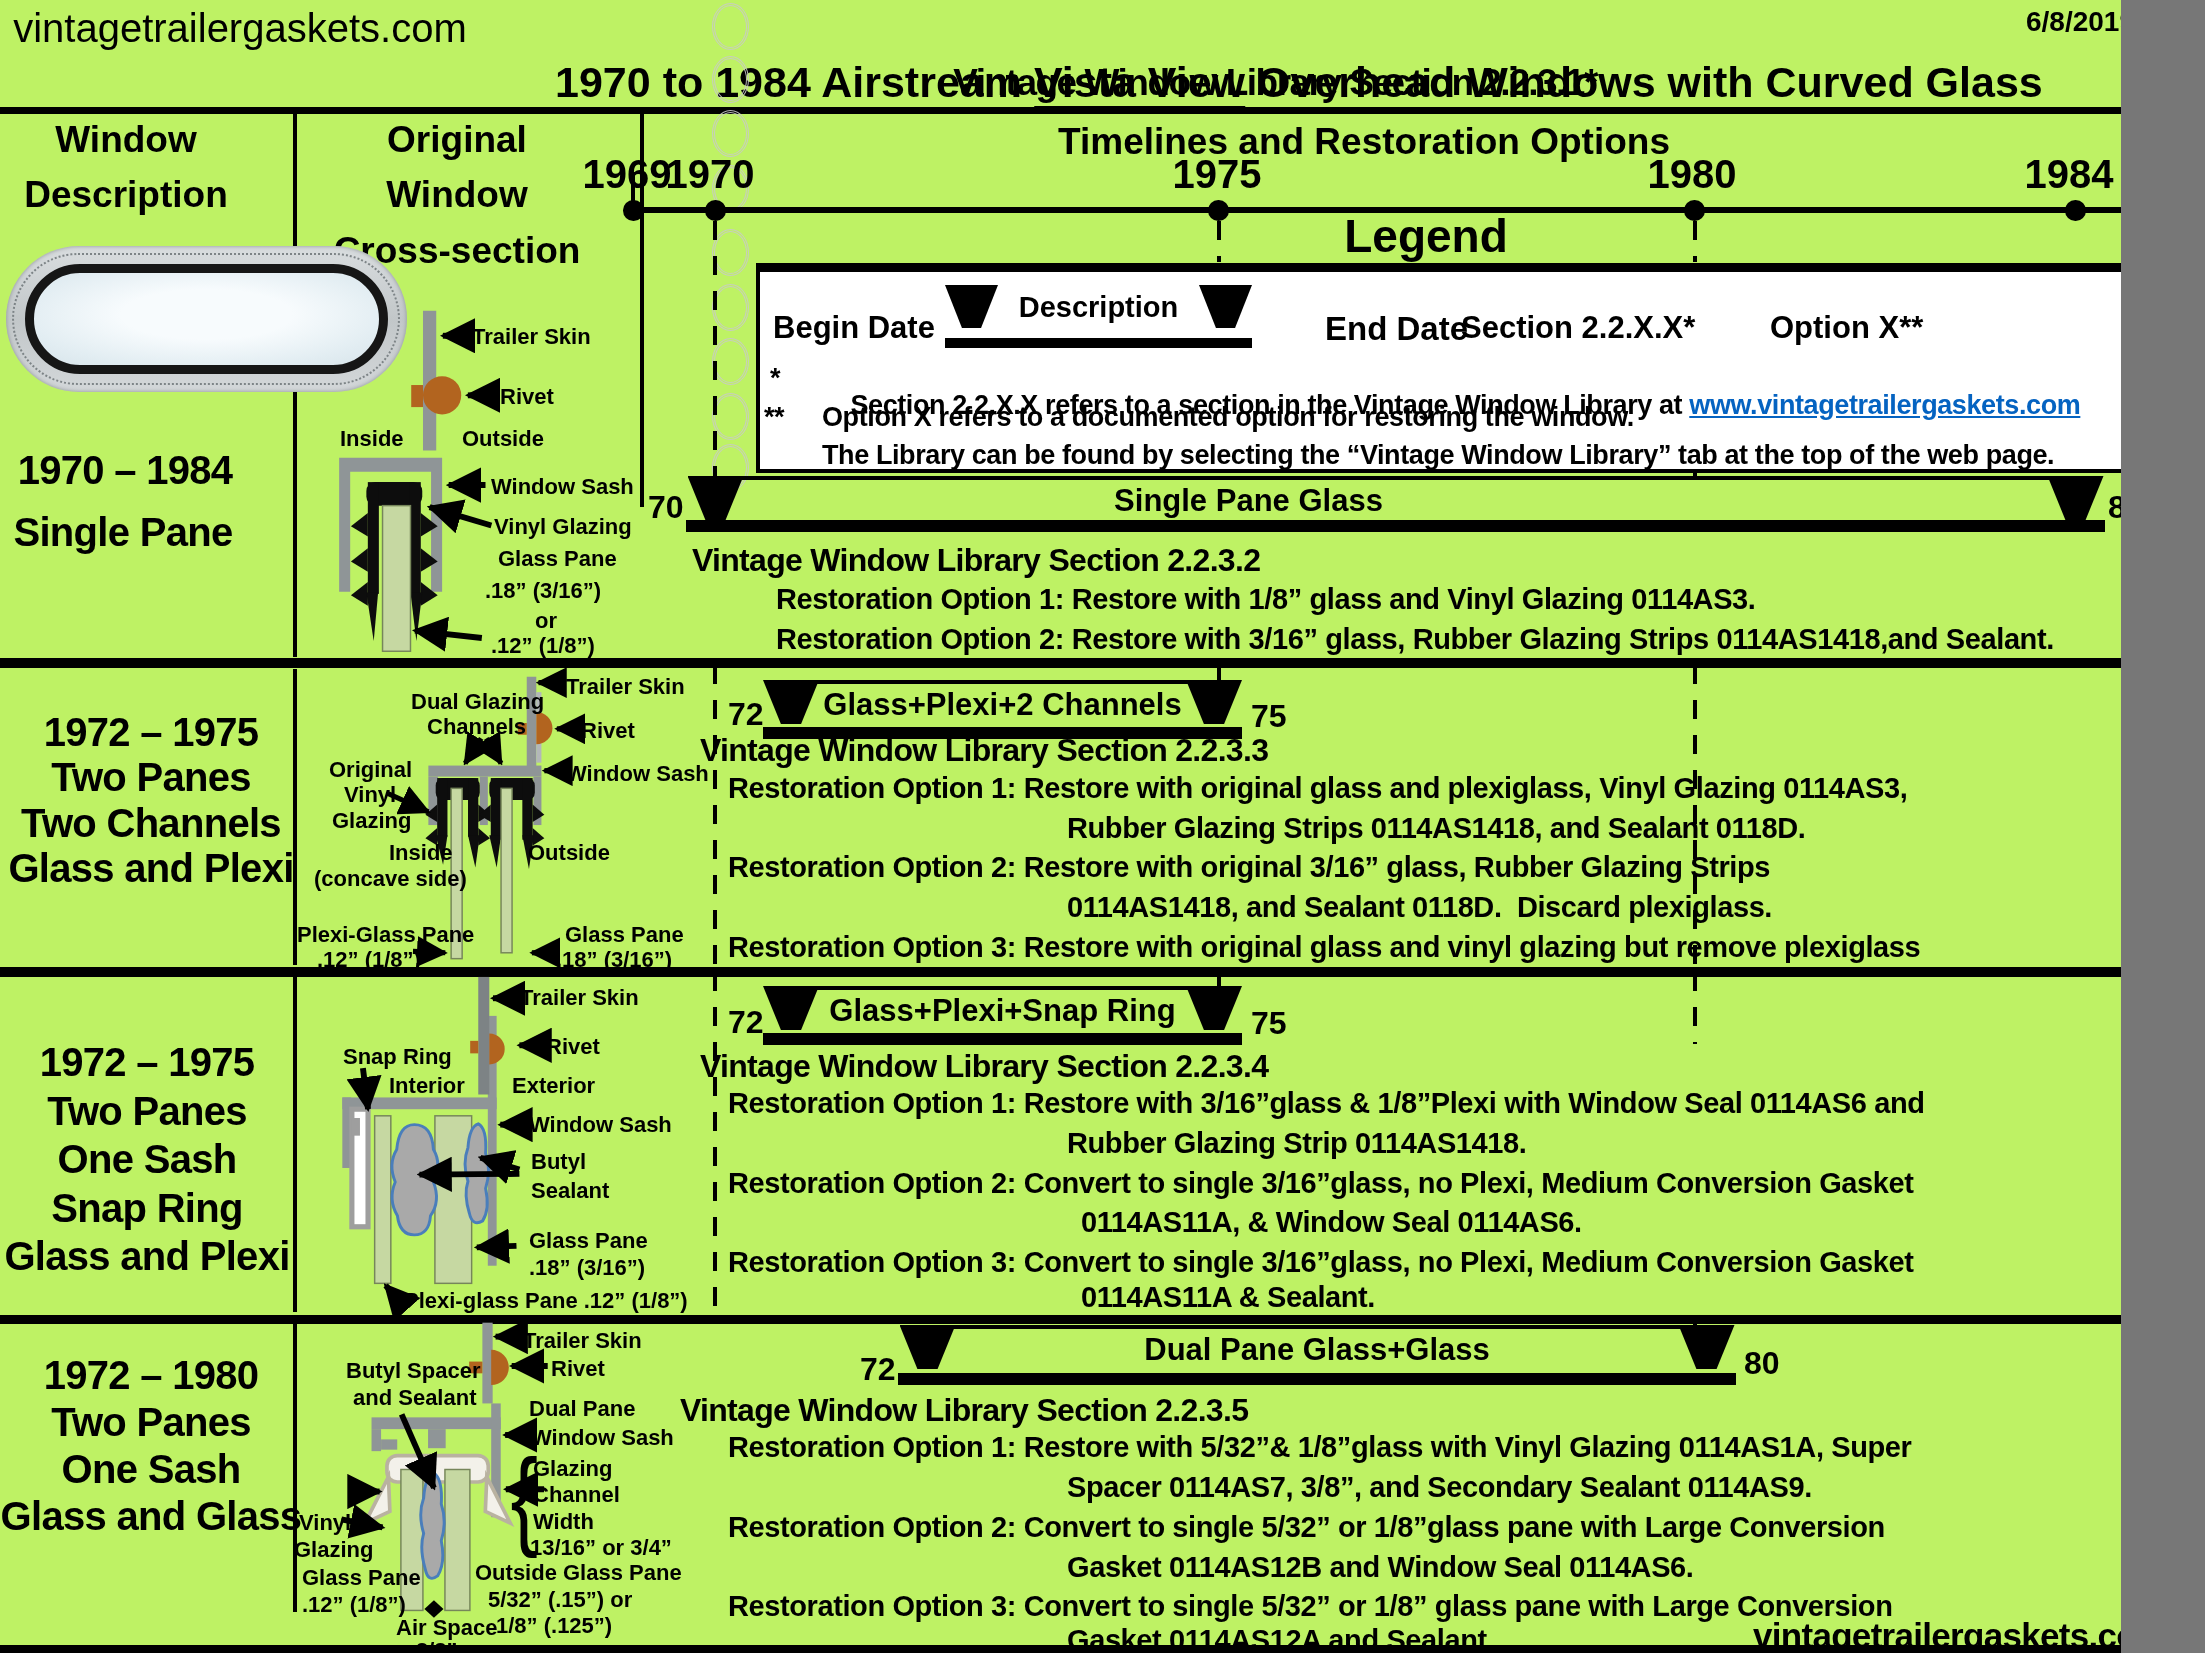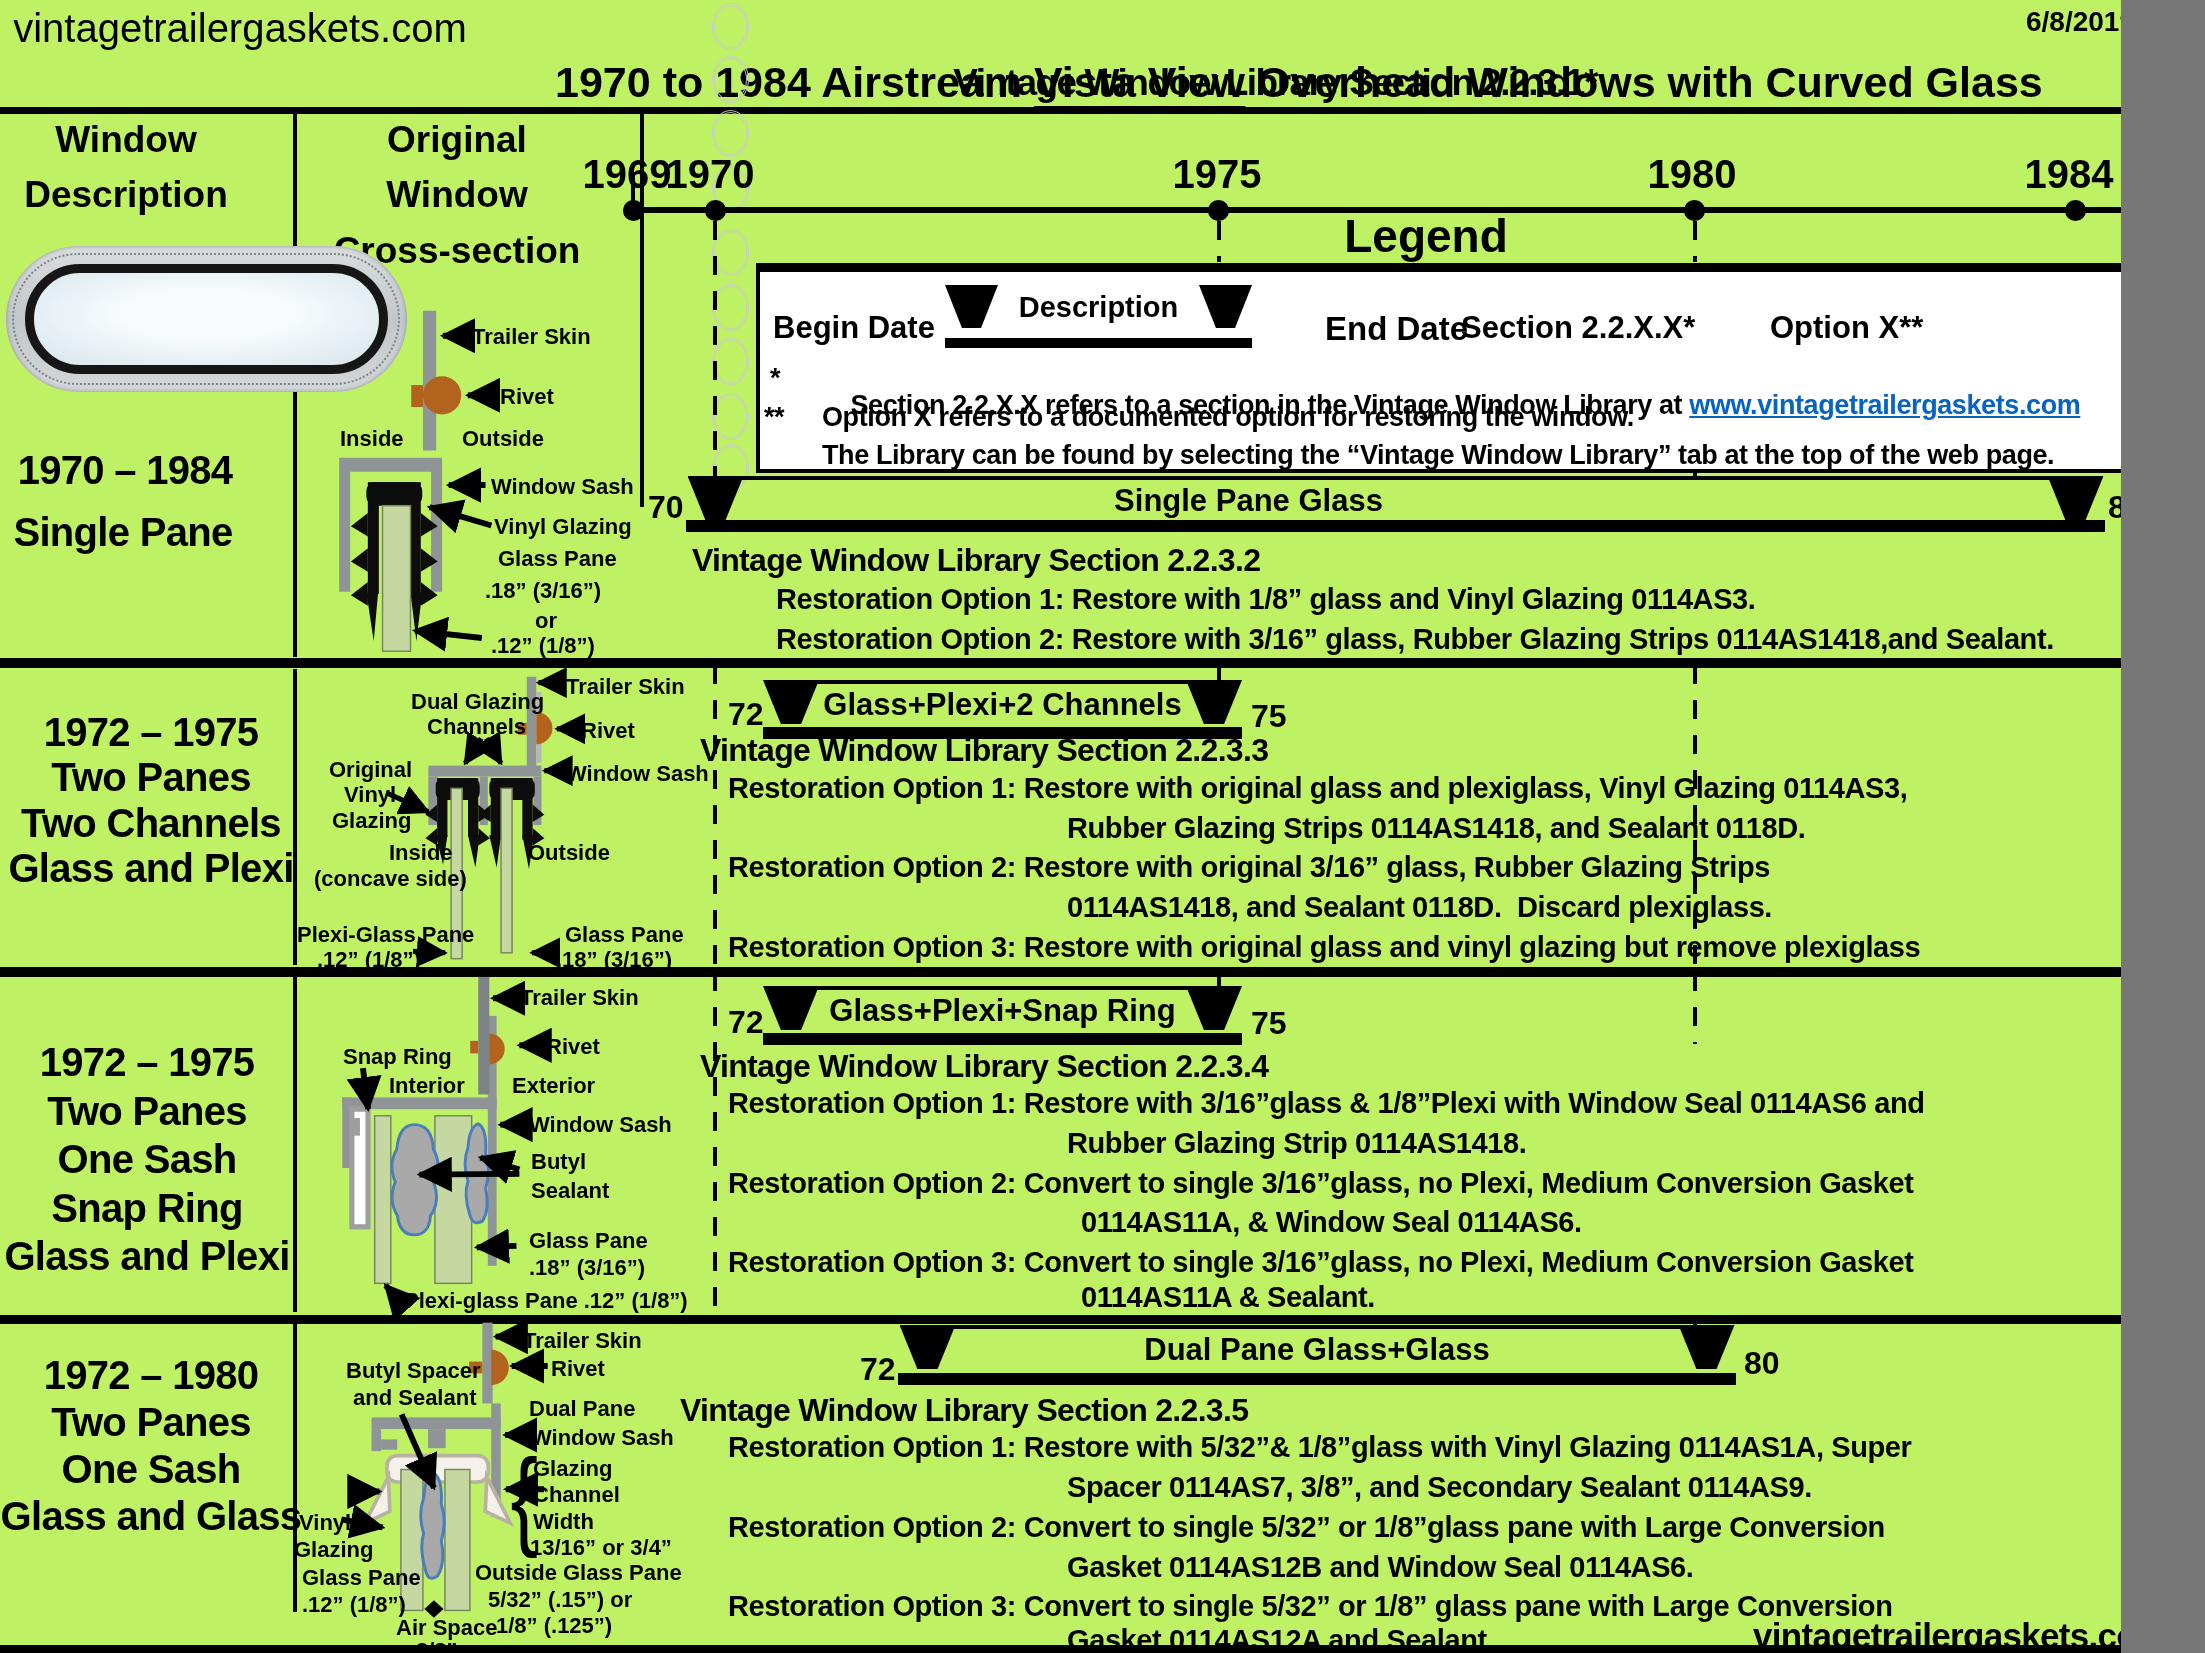--- a/index.html
+++ b/index.html
@@ -52,20 +52,21 @@
   <div class="ring" style="left:712px;top:284px;"></div>
   <div class="ring" style="left:712px;top:338px;"></div>
   <div class="ring" style="left:712px;top:393px;"></div>
   <div class="ring" style="left:712px;top:444px;"></div>
 
   <div class="abs hdr ctr" style="left:126px;top:121px;">Window</div>
   <div class="abs hdr ctr" style="left:126px;top:176px;">Description</div>
   <div class="abs hdr ctr" style="left:457px;top:121px;">Original</div>
   <div class="abs hdr ctr" style="left:457px;top:176px;">Window</div>
   <div class="abs hdr ctr" style="left:457px;top:232px;">Cross-section</div>
+  <div class="abs hdr ctr" style="left:1364px;top:123px;">Timelines and Restoration Options</div>
 
   <div class="vline" style="left:293px;top:113px;height:134px;"></div>
   <div class="vline" style="left:293px;top:390px;height:267px;"></div>
   <div class="vline" style="left:640px;top:113px;height:394px;"></div>
   <div class="vline" style="left:293px;top:669px;height:296px;"></div>
   <div class="vline" style="left:293px;top:972px;height:340px;"></div>
   <div class="vline" style="left:293px;top:1319px;height:293px;"></div>
 
   <div class="abs yr ctr" style="left:627px;top:154px;">1969</div>
   <div class="abs yr ctr" style="left:710px;top:154px;">1970</div>

